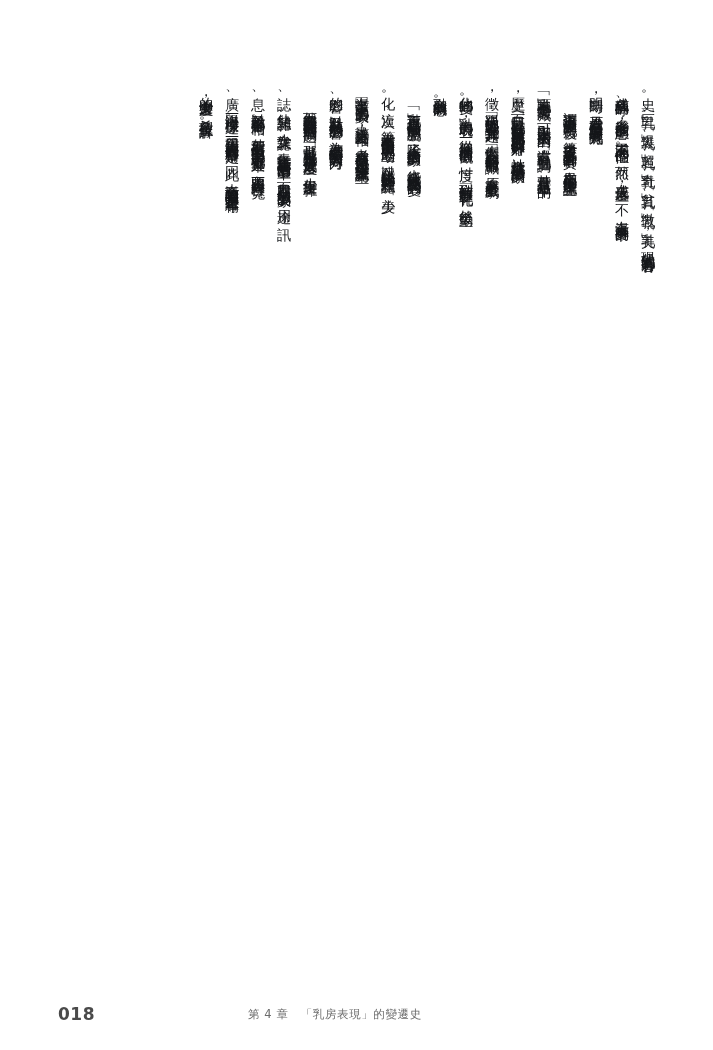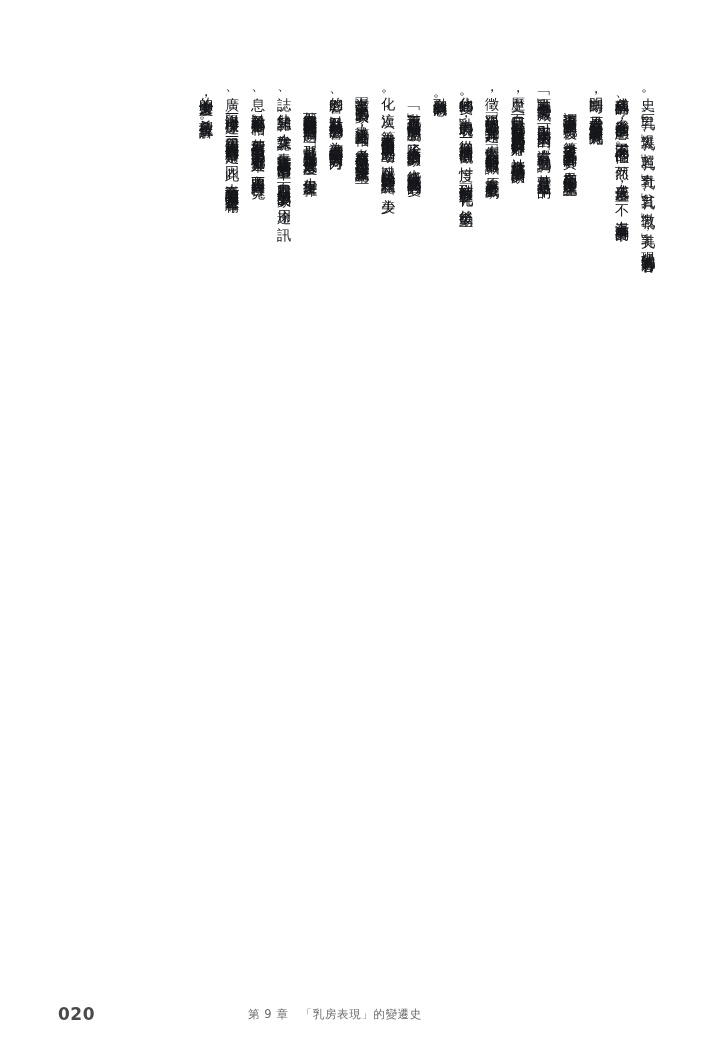--- a/index.html
+++ b/index.html
@@ -106,17 +106,17 @@
       <div class="col">女漫畫」中「乳房」的表象、畫法之變遷為軸，考察來自其他領域（這次以少年漫畫雜誌為主）</div>
       <div class="col">的影響、以及對其他領域的影響。為讀者們介紹變遷的大致方向。</div>
       <div class="col indent">然而在實際研究時卻會遇到一個問題，那就是「乳房」幾乎存在於成人漫畫、少年漫畫雜</div>
       <div class="col">誌、幼兒雜誌、少女雜誌、青年雜誌等所有類別的漫畫中，而且在不同領域中的表象、用途、訊</div>
       <div class="col">息、以及哲學都各不相同。若把所有領域中的「乳房」表現史都算進來，內容將跟大海一樣寬</div>
       <div class="col">廣、跟海溝一樣深邃。很難用一本書的內容解釋清楚。因此，本章討論的範圍只限定在筆者專精</div>
       <div class="col">的美少女漫畫，希望各位諒解。</div>
     </div>
 
   <div class="footer">
-    <div class="folio">020</div>
-    <div class="running-head">第 9 章　「乳房表現」的變遷史</div>
+    <div class="folio">018</div>
+    <div class="running-head">第 4 章　「乳房表現」的變遷史</div>
   </div>
 
 </div>
 
 </body></html>

